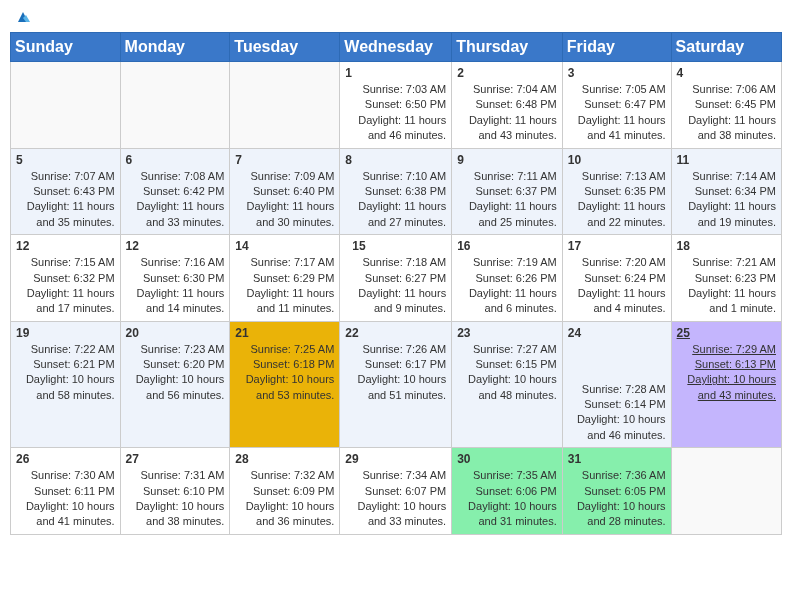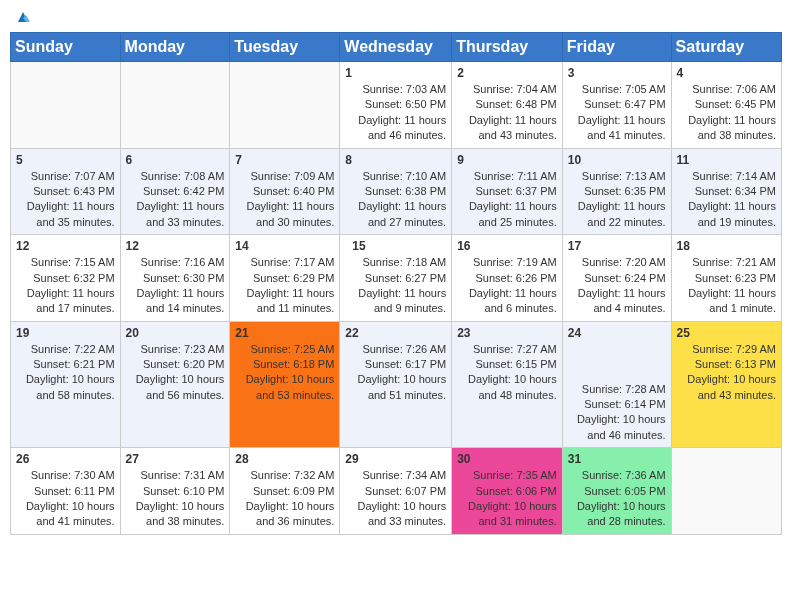--- a/index.html
+++ b/index.html
@@ -273,21 +273,21 @@
 Daylight: 10 hours
 and 58 minutes.</div>
         </td>
         <td style="background: rgb(238, 243, 251); margin-left: 16px;">
           <span class="day-number">20</span>
           <div class="day-info" style="white-space: pre-line;">Sunrise: 7:23 AM
 Sunset: 6:20 PM
 Daylight: 10 hours
 and 56 minutes.</div>
         </td>
-        <td style="background: #f97316;">
+        <td style="background: #eab308;">
           <span class="day-number">21</span>
           <div class="day-info" style="white-space: pre-line;">Sunrise: 7:25 AM
 Sunset: 6:18 PM
 Daylight: 10 hours
 and 53 minutes.</div>
         </td>
         <td style="background: rgb(238, 243, 251);">
           <span class="day-number">22</span>
           <div class="day-info" style="white-space: pre-line;">Sunrise: 7:26 AM
 Sunset: 6:17 PM
@@ -301,21 +301,21 @@
 Daylight: 10 hours
 and 48 minutes.</div>
         </td>
         <td style="background: rgb(238, 243, 251);">
           <span class="day-number">24</span>
           <div class="day-info" style="white-space: pre-line; margin-top: 42px;">Sunrise: 7:28 AM
 Sunset: 6:14 PM
 Daylight: 10 hours
 and 46 minutes.</div>
         </td>
-        <td style="background: #fde047;">
+        <td style="background: #c4b5fd; text-decoration: underline;">
           <span class="day-number">25</span>
           <div class="day-info" style="white-space: pre-line;">Sunrise: 7:29 AM
 Sunset: 6:13 PM
 Daylight: 10 hours
 and 43 minutes.</div>
         </td>
       </tr>
       <tr>
         <td style="background: rgb(255, 255, 255);">
           <span class="day-number">26</span>
@@ -338,21 +338,21 @@
 Daylight: 10 hours
 and 36 minutes.</div>
         </td>
         <td style="background: rgb(255, 255, 255);">
           <span class="day-number">29</span>
           <div class="day-info" style="white-space: pre-line;">Sunrise: 7:34 AM
 Sunset: 6:07 PM
 Daylight: 10 hours
 and 33 minutes.</div>
         </td>
-        <td style="background: #ec4899;">
+        <td style="background: #86efac;">
           <span class="day-number">30</span>
           <div class="day-info" style="white-space: pre-line;">Sunrise: 7:35 AM
 Sunset: 6:06 PM
 Daylight: 10 hours
 and 31 minutes.</div>
         </td>
         <td style="background: #86efac;">
           <span class="day-number">31</span>
           <div class="day-info" style="white-space: pre-line;">Sunrise: 7:36 AM
 Sunset: 6:05 PM

